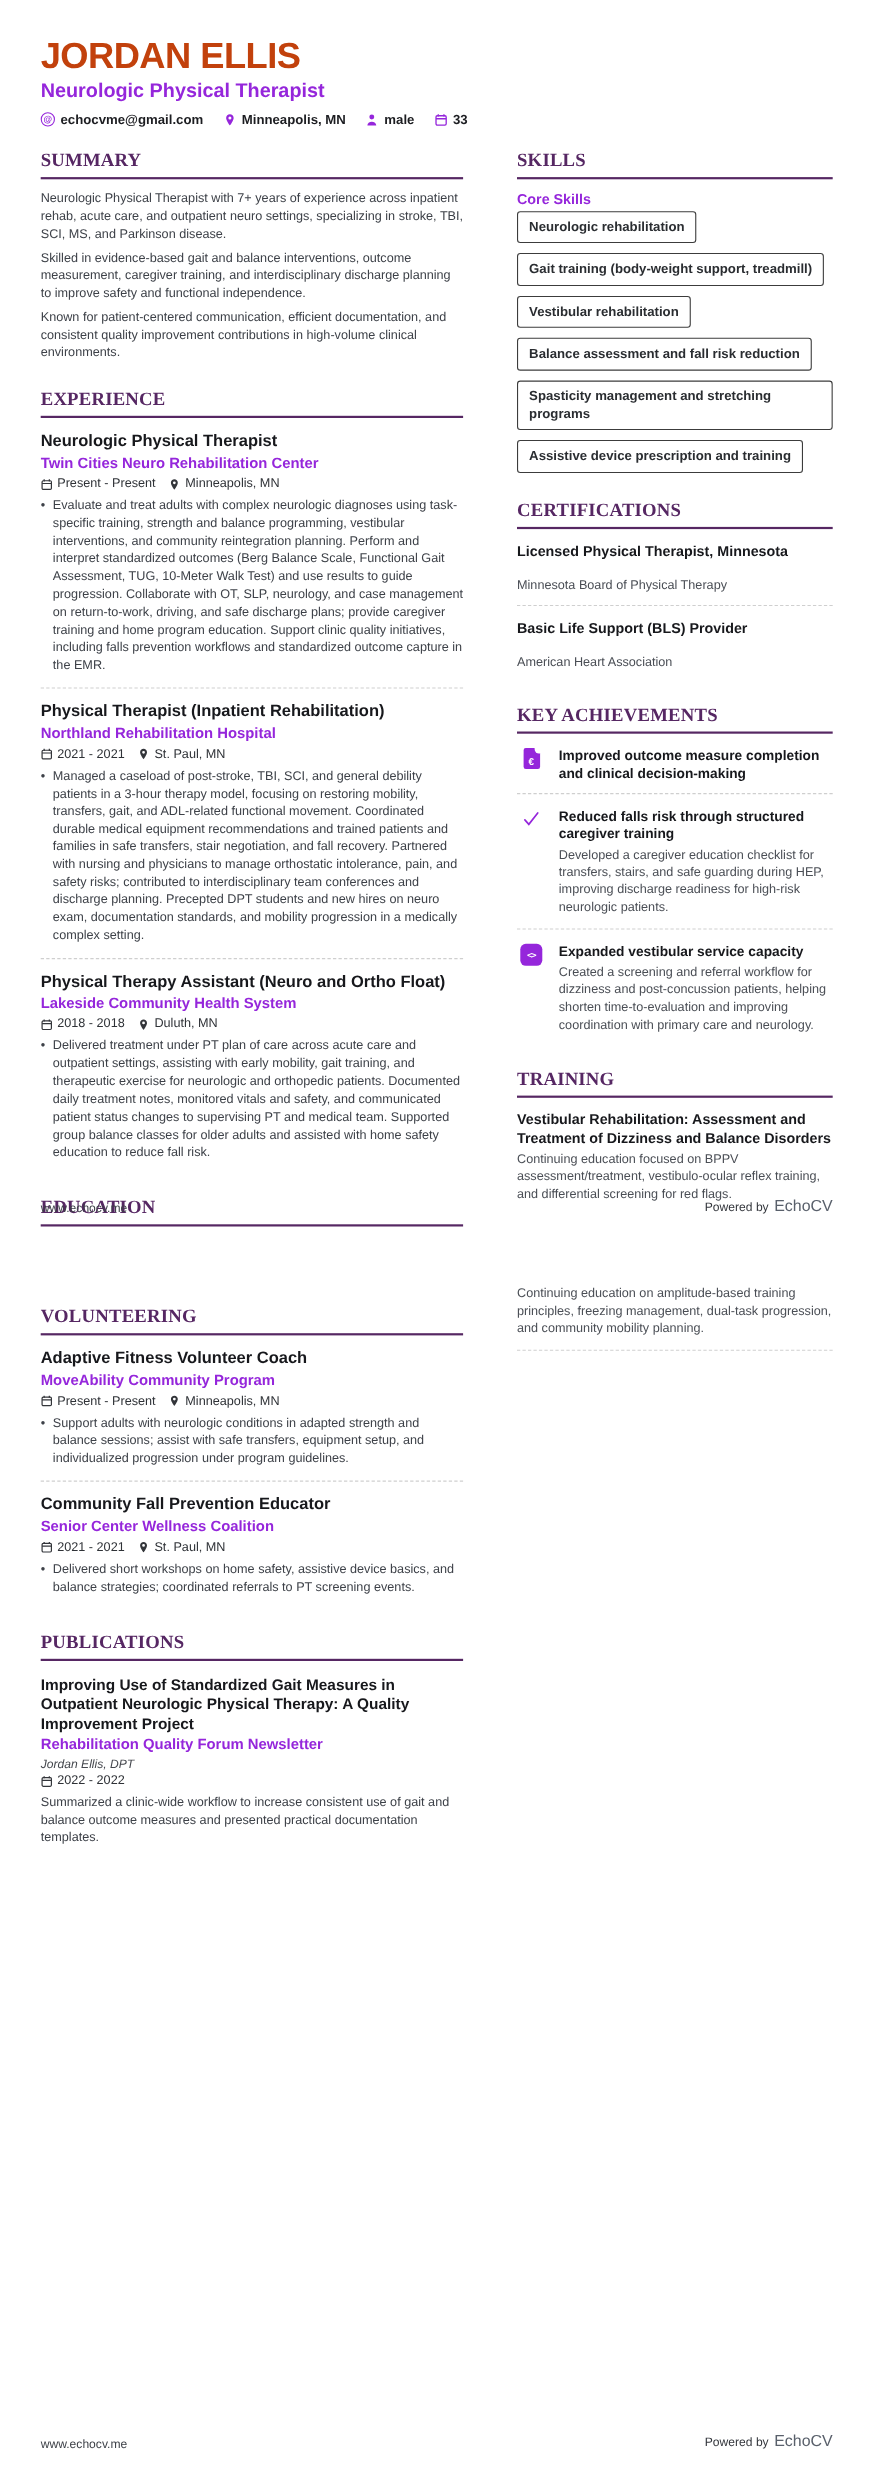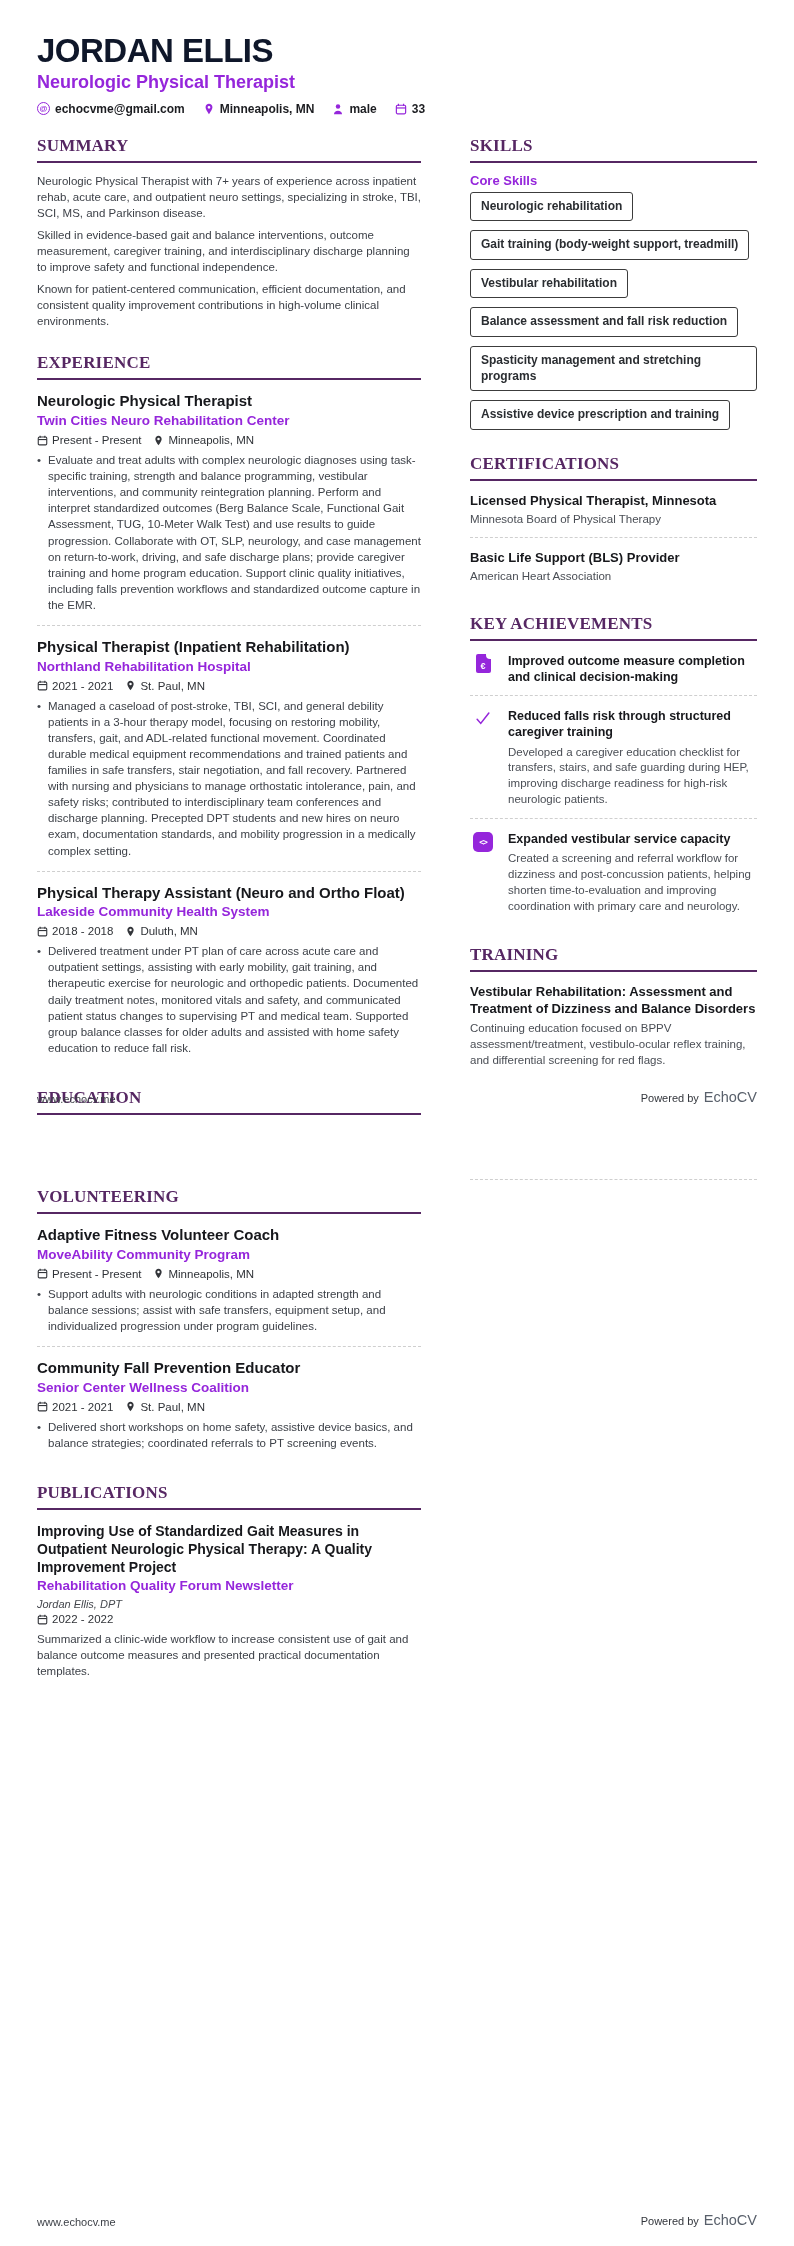--- a/index.html
+++ b/index.html
@@ -25,21 +25,21 @@
     padding:34px 37px 60px 37px;
     overflow:hidden;
     background:#fff;
   }
   .cols{display:flex;gap:49px;}
   .col-left{width:384px;flex:0 0 384px;}
   .col-right{width:287px;flex:0 0 287px;}
 
   
   .name{
-    font-size:33px;font-weight:800;color:#0f172a;letter-spacing:-.5px;line-height:1.05;
+    font-size:33px;font-weight:800;color:#c2410c;letter-spacing:-.5px;line-height:1.05;
   }
   .role-subtitle{font-size:18px;font-weight:700;color:var(--accent);margin-top:3px;}
   .contact-row{display:flex;align-items:center;gap:18px;margin-top:9px;font-size:12px;font-weight:700;color:#1c1d21;}
   .contact-item{display:flex;align-items:center;gap:5px;}
   .contact-item .cicon{color:var(--accent);display:inline-flex;align-items:center;}
   .at-badge{
     width:13px;height:13px;border:1.3px solid var(--accent);border-radius:50%;
     display:inline-flex;align-items:center;justify-content:center;
     font-size:8px;font-weight:700;color:var(--accent);
   }
@@ -68,21 +68,21 @@
   .skills-group-label{font-size:13px;font-weight:700;color:var(--accent);margin:2px 0 4px 0;}
   .skill-box{
     display:block;width:fit-content;max-width:100%;
     border:1.5px solid #3c3c3c;border-radius:3px;
     padding:6px 10px;margin-bottom:9px;
     font-size:12px;font-weight:700;color:#2a2d31;line-height:1.3;
   }
 
   
   .cert-name{font-size:13px;font-weight:700;color:var(--ink);line-height:1.3;}
-  .cert-org{font-size:11.5px;color:var(--muted);margin-top:3px;}
+  .cert-org{font-size:11.5px;color:var(--muted);margin-top:16px;}
   .train-title{font-size:13px;font-weight:700;color:var(--ink);line-height:1.3;}
   .train-desc{font-size:11.5px;color:var(--muted);margin-top:4px;line-height:1.38;}
 
   
   .ach{display:flex;gap:12px;padding:2px 0 6px 0;}
   .ach-icon{flex:0 0 26px;display:flex;justify-content:center;align-items:flex-start;color:var(--accent);padding-top:1px;}
   .ach-badge{
     width:20px;height:20px;border-radius:5px;background:var(--accent);
     display:flex;align-items:center;justify-content:center;
     color:#fff;font-size:8px;font-weight:800;font-family:"DejaVu Sans Mono",monospace;letter-spacing:-1px;
@@ -411,20 +411,21 @@
               <span>2022 - 2022</span>
             </span>
           </div>
           <div class="plain-desc">Summarized a clinic-wide workflow to increase consistent use of gait and balance outcome measures and presented practical documentation templates.</div>
         </div>
       </div>
     </div>
 
     <div class="col-right" style="padding-top:12px;">
       <div>
+        <div class="train-desc" style="margin-top:0;">Continuing education on amplitude-based training principles, freezing management, dual-task progression, and community mobility planning.</div>
         <div class="dashed-sep" style="margin-top:10px;"></div>
       </div>
     </div>
   </div>
 
   <div class="page-footer">
     <span class="footer-site">www.echocv.me</span>
     <span class="footer-powered">
       <span class="footer-powered-prefix">Powered by</span>
       <span class="footer-brand">EchoCV</span>

